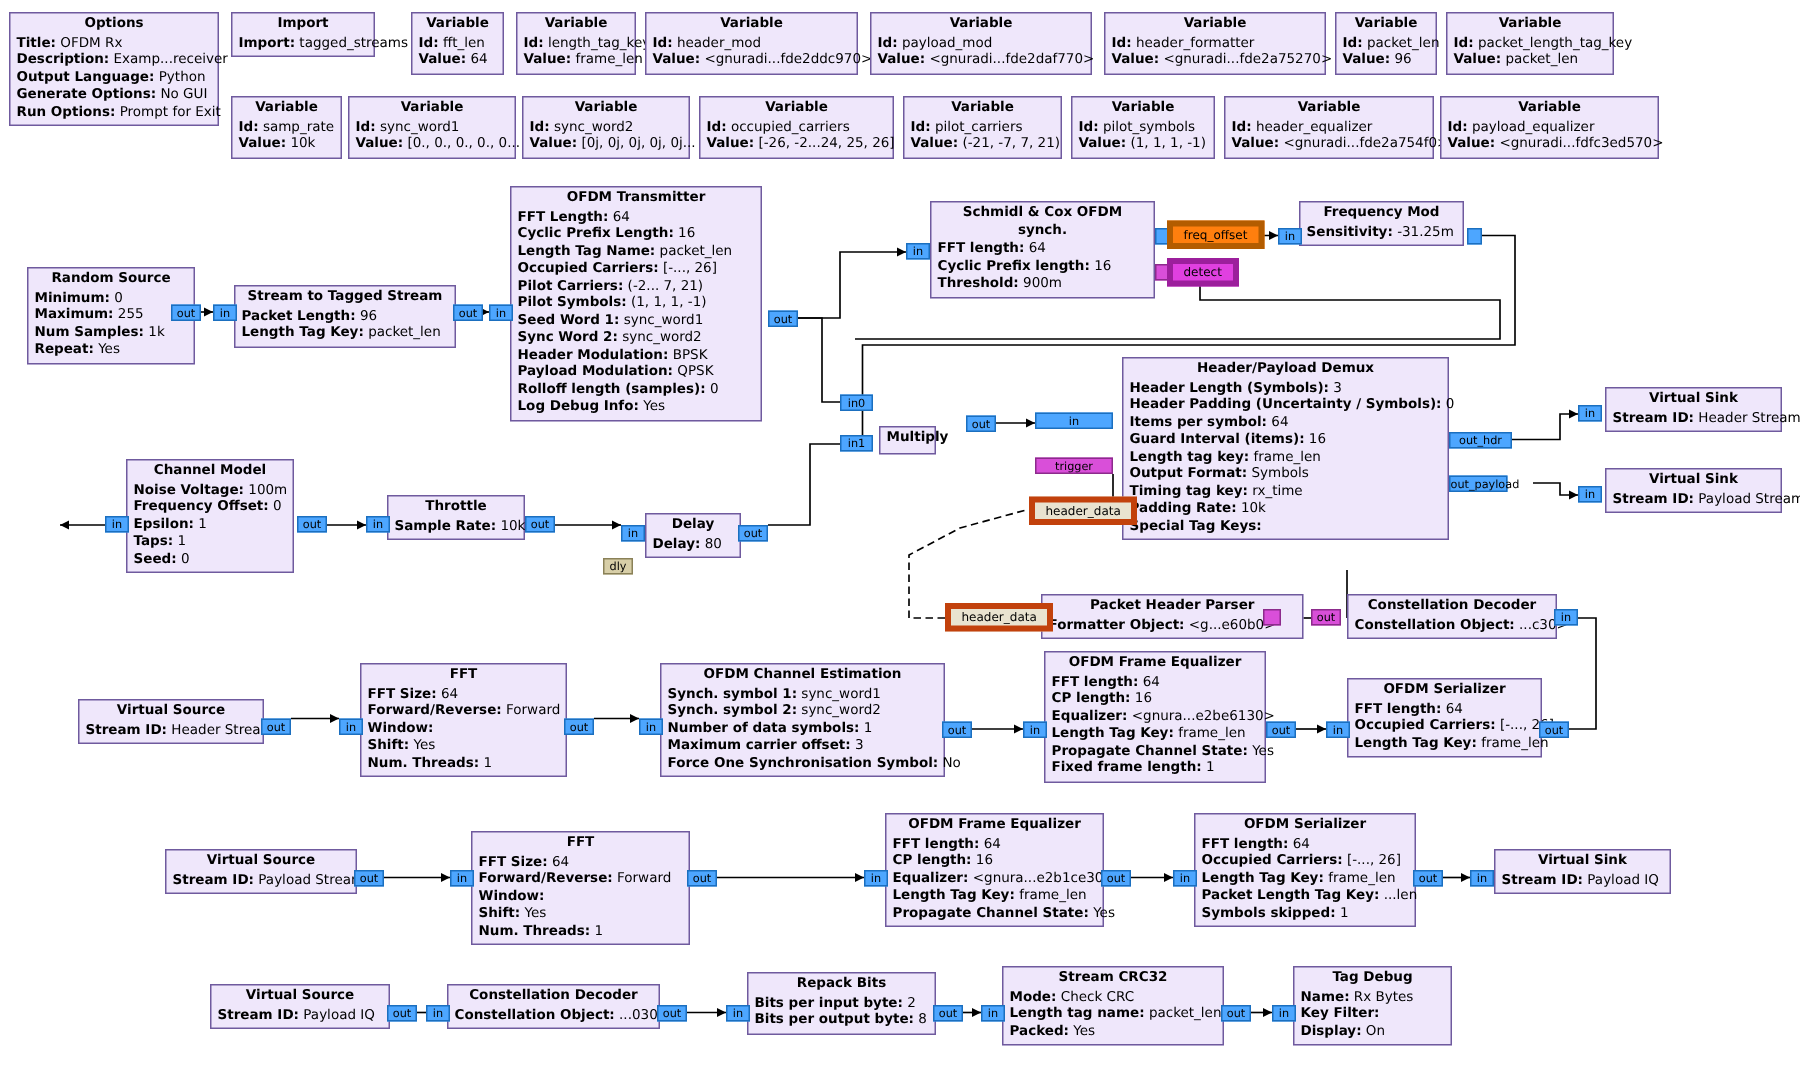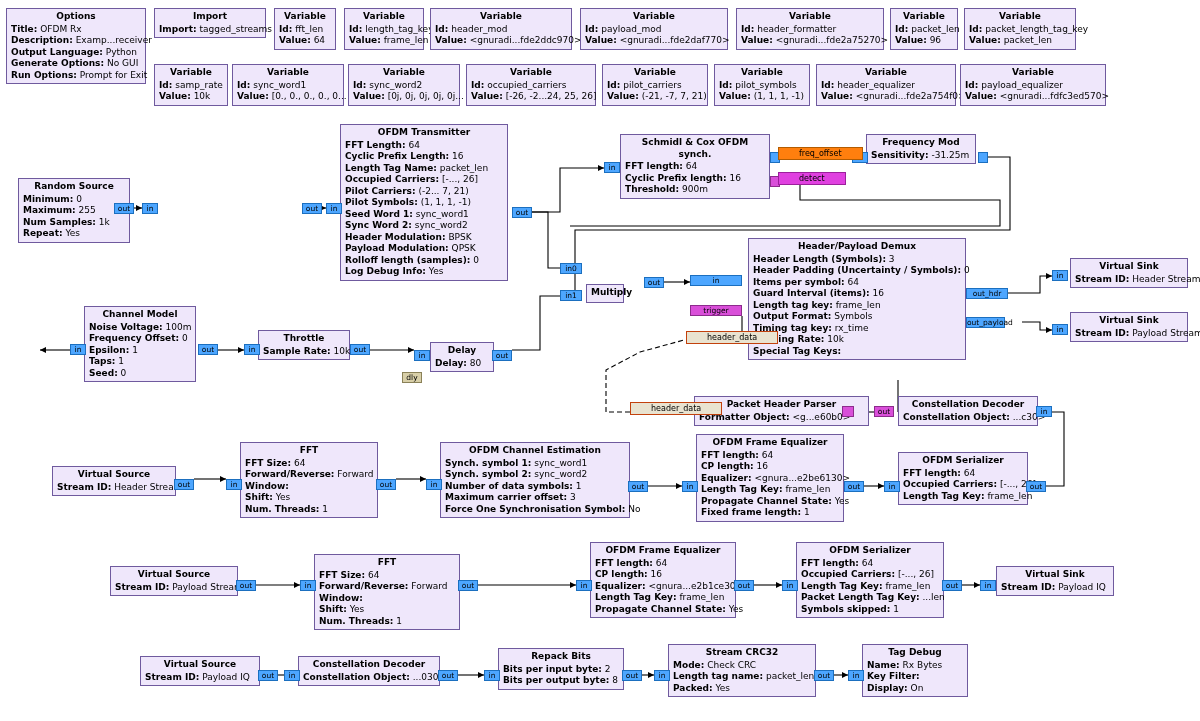--- a/index.html
+++ b/index.html
@@ -9,22 +9,22 @@
   svg#wires{position:absolute;left:0;top:0;width:1200px;height:721px;pointer-events:none;}
   .block{position:absolute;background:#efe7fb;border:1px solid #6f5a9e;box-sizing:border-box;
          padding:2px 4px;line-height:1.28;}
   .block .t{font-weight:bold;text-align:center;display:block;margin-bottom:1px;}
   .block .r{white-space:nowrap;}
   .block .k{font-weight:bold;}
   .port{position:absolute;background:#4da6ff;border:1px solid #1b6fbf;color:#000;
         font-size:7.5px;line-height:9px;text-align:center;box-sizing:border-box;height:11px;}
   .port.msg{background:#d94fd9;border-color:#8c2b8c;}
   .port.tan{background:#d8cfa8;border:1px solid #8a8158;}
-  .lbl{position:absolute;background:#e9e3d0;border:1px solid #c2410c;font-size:8px;
-       padding:1px 20px;box-sizing:border-box;white-space:nowrap;}
+  .lbl{position:absolute;background:#e9e3d0;border:4px solid #c2410c;font-size:8px;
+       padding:1px 7px;box-sizing:border-box;white-space:nowrap;}
   .lbl.orange{background:#ff7f0e;border-color:#b35c00;color:#000;}
   .lbl.mag{background:#e040e0;border-color:#9c1f9c;}
 </style>
 </head>
 <body>
 
 <div id="canvas">
   <svg id="wires">
     <g stroke="#000" stroke-width="1.1" fill="none">
       <path d="M134,208 L142,208"></path>
@@ -87,21 +87,21 @@
     </g>
   </svg>
 <div class="block" style="left: 6px; top: 8px; width: 140px;">
       <span class="t">Options</span>
       <div class="r"><span class="k">Title:</span> <span>OFDM Rx</span></div>
       <div class="r"><span class="k">Description:</span> <span>Examp...receiver</span></div>
       <div class="r"><span class="k">Output Language:</span> <span>Python</span></div>
       <div class="r"><span class="k">Generate Options:</span> <span>No GUI</span></div>
       <div class="r"><span class="k">Run Options:</span> <span>Prompt for Exit</span></div>
     </div>
-    <div class="block" style="left: 154px; top: 8px; width: 112px;">
+    <div class="block" style="left: 154px; top: 8px; width: 96px;">
       <span class="t">Import</span>
       <div class="r"><span class="k">Import:</span> <span>tagged_streams</span></div>
     </div>
     <div class="block" style="left: 274px; top: 8px; width: 62px;">
       <span class="t">Variable</span>
       <div class="r"><span class="k">Id:</span> <span>fft_len</span></div>
       <div class="r"><span class="k">Value:</span> <span>64</span></div>
     </div>
     <div class="block" style="left: 344px; top: 8px; width: 80px;">
       <span class="t">Variable</span>
@@ -197,20 +197,25 @@
     <div class="block" style="left: 866px; top: 134px; width: 110px;">
       <span class="t">Frequency Mod</span>
       <div class="r"><span class="k">Sensitivity:</span> <span>-31.25m</span></div>
     </div>
     <div class="block" style="left: 18px; top: 178px; width: 112px;">
       <span class="t">Random Source</span>
       <div class="r"><span class="k">Minimum:</span> <span>0</span></div>
       <div class="r"><span class="k">Maximum:</span> <span>255</span></div>
       <div class="r"><span class="k">Num Samples:</span> <span>1k</span></div>
       <div class="r"><span class="k">Repeat:</span> <span>Yes</span></div>
+    </div>
+    <div class="block" style="left: 156px; top: 190px; width: 148px;">
+      <span class="t">Stream to Tagged Stream</span>
+      <div class="r"><span class="k">Packet Length:</span> <span>96</span></div>
+      <div class="r"><span class="k">Length Tag Key:</span> <span>packet_len</span></div>
     </div>
     <div class="block" style="left: 748px; top: 238px; width: 218px;">
       <span class="t">Header/Payload Demux</span>
       <div class="r"><span class="k">Header Length (Symbols):</span> <span>3</span></div>
       <div class="r"><span class="k">Header Padding (Uncertainty / Symbols):</span> <span>0</span></div>
       <div class="r"><span class="k">Items per symbol:</span> <span>64</span></div>
       <div class="r"><span class="k">Guard Interval (items):</span> <span>16</span></div>
       <div class="r"><span class="k">Length tag key:</span> <span>frame_len</span></div>
       <div class="r"><span class="k">Output Format:</span> <span>Symbols</span></div>
       <div class="r"><span class="k">Timing tag key:</span> <span>rx_time</span></div>

